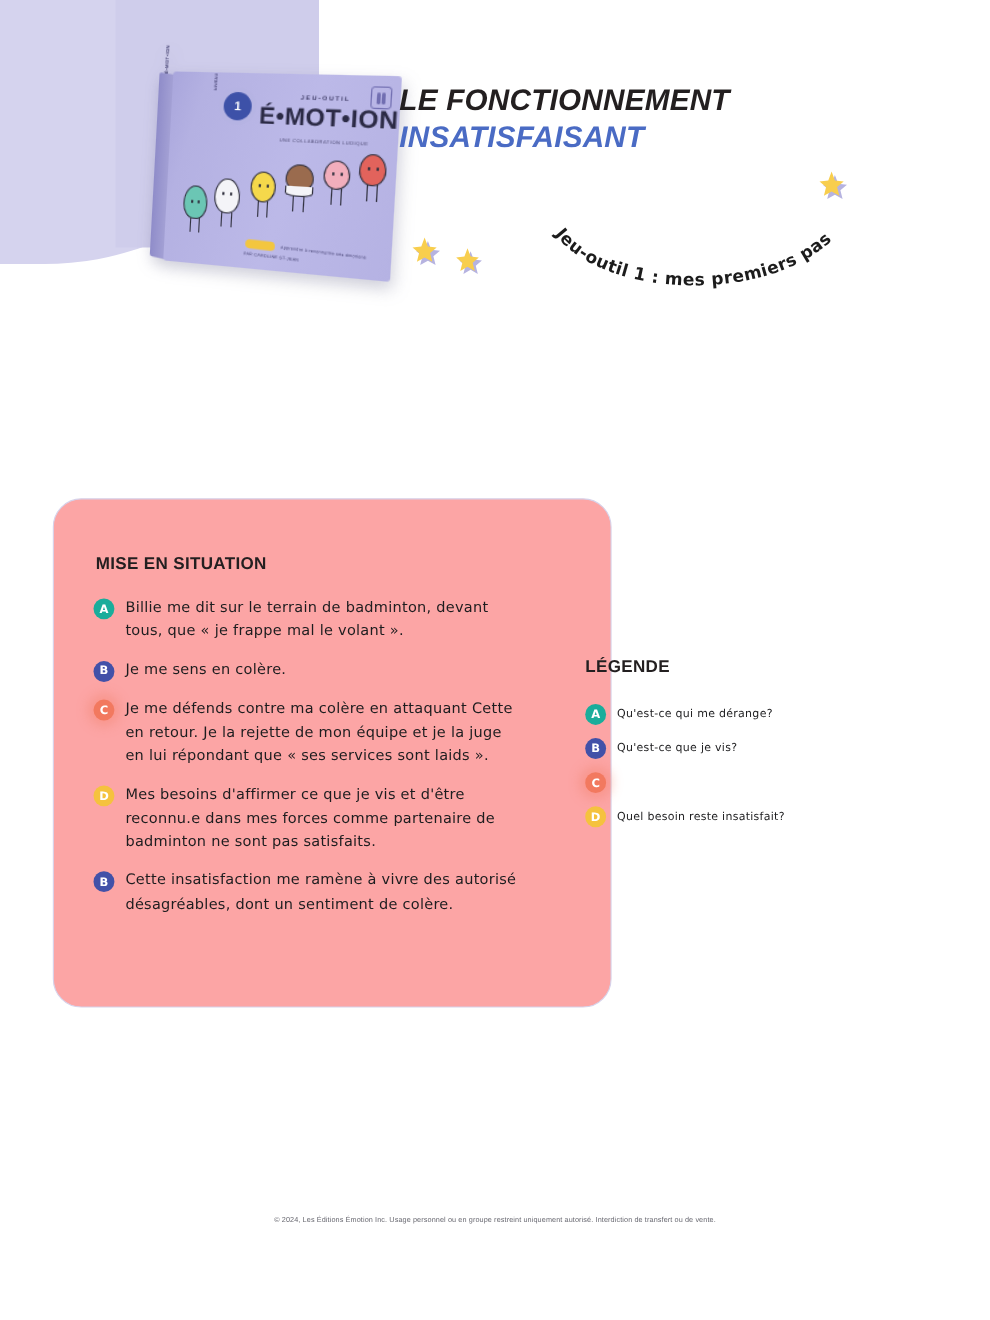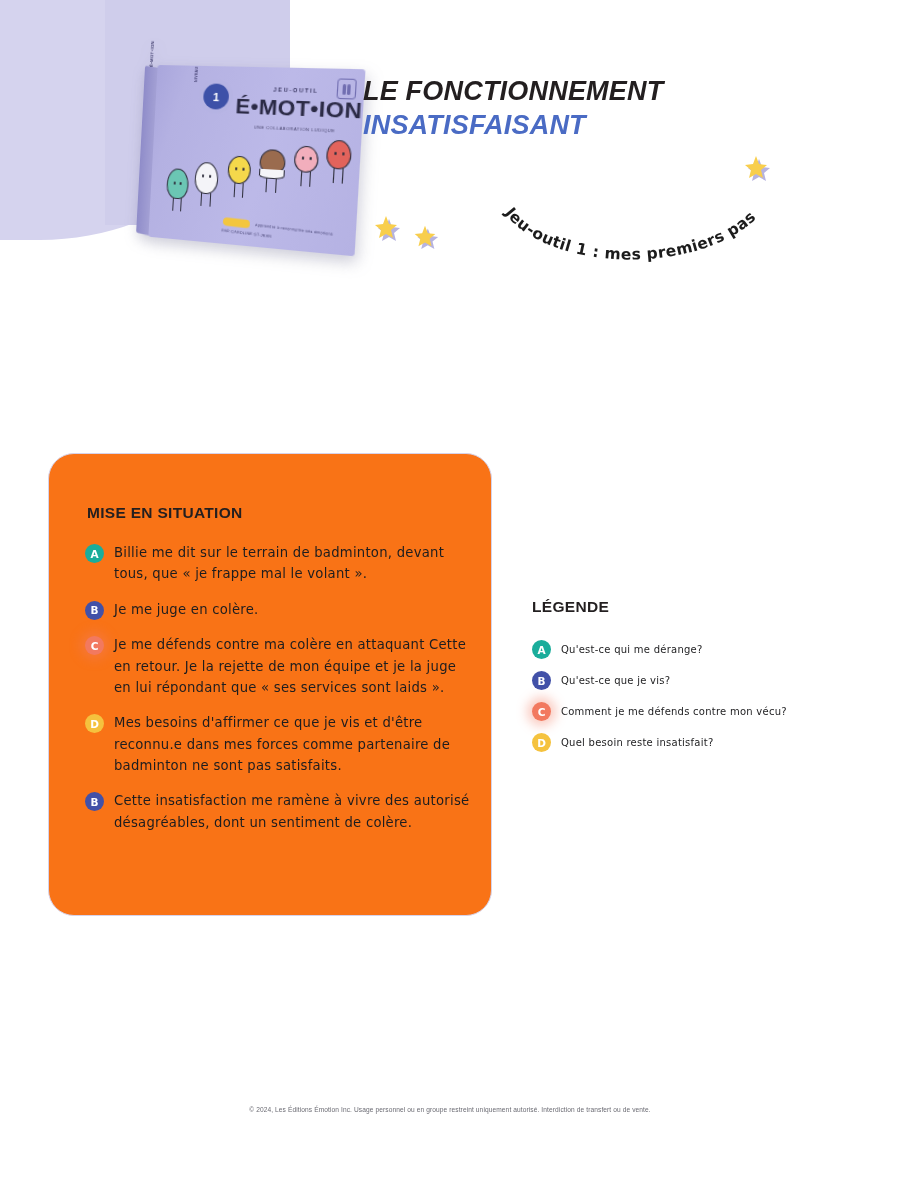--- a/index.html
+++ b/index.html
@@ -226,23 +226,23 @@
     font-weight: 600;
     fill: #1c1c1c;
     letter-spacing: .4px;
   }
 
   
   .card {
     position: absolute;
     left: 48px;
     top: 453px;
-    width: 444px;
+    width: 508px;
     height: 463px;
-    background: #f97316;
+    background: #fca5a5;
     border: 1.6px solid #D6D2EA;
     border-radius: 26px;
   }
   .card-title {
     position: absolute;
     left: 38px;
     top: 50px;
     font-size: 15.5px;
     font-weight: 800;
     letter-spacing: .3px;
@@ -431,21 +431,21 @@
     <div class="card-title">MISE EN SITUATION</div>
     <div class="items">
 
       <div class="item">
         <div class="badge" style="background:#1AAD9B;">A</div>
         <div class="item-text">Billie me dit sur le terrain de badminton, devant tous, que « je frappe mal le volant ».</div>
       </div>
 
       <div class="item">
         <div class="badge" style="background:#4251A8;">B</div>
-        <div class="item-text">Je me juge en colère.</div>
+        <div class="item-text">Je me sens en colère.</div>
       </div>
 
       <div class="item">
         <div class="badge glow" style="background:#F2795F;">C</div>
         <div class="item-text">Je me défends contre ma colère en attaquant Cette en retour. Je la rejette de mon équipe et je la juge en lui répondant que « ses services sont laids ».</div>
       </div>
 
       <div class="item">
         <div class="badge" style="background:#F5C23E;">D</div>
         <div class="item-text">Mes besoins d'affirmer ce que je vis et d'être reconnu.e dans mes forces comme partenaire de badminton ne sont pas satisfaits.</div>
@@ -467,21 +467,20 @@
       <div class="item-text">Qu'est-ce qui me dérange?</div>
     </div>
 
     <div class="item">
       <div class="badge" style="background:#4251A8;">B</div>
       <div class="item-text">Qu'est-ce que je vis?</div>
     </div>
 
     <div class="item">
       <div class="badge glow" style="background:#F2795F;">C</div>
-      <div class="item-text">Comment je me défends contre mon vécu?</div>
     </div>
 
     <div class="item">
       <div class="badge" style="background:#F5C23E;">D</div>
       <div class="item-text">Quel besoin reste insatisfait?</div>
     </div>
   </div>
 
   <div class="footer">© 2024, Les Éditions Émotion Inc. Usage personnel ou en groupe restreint uniquement autorisé. Interdiction de transfert ou de vente.</div>
 

